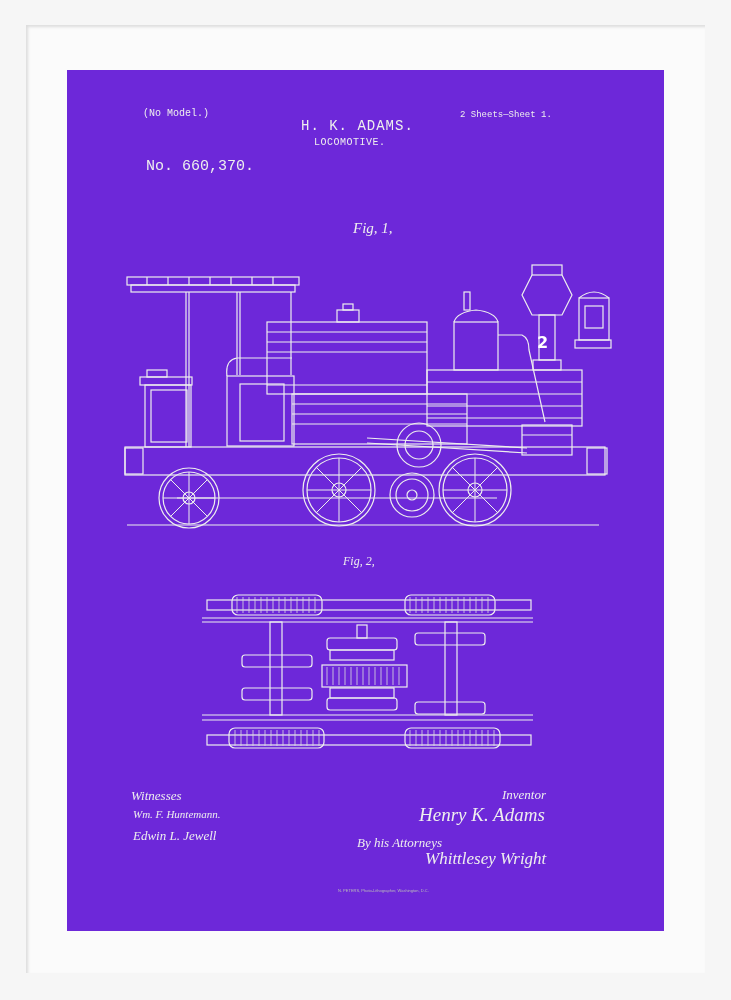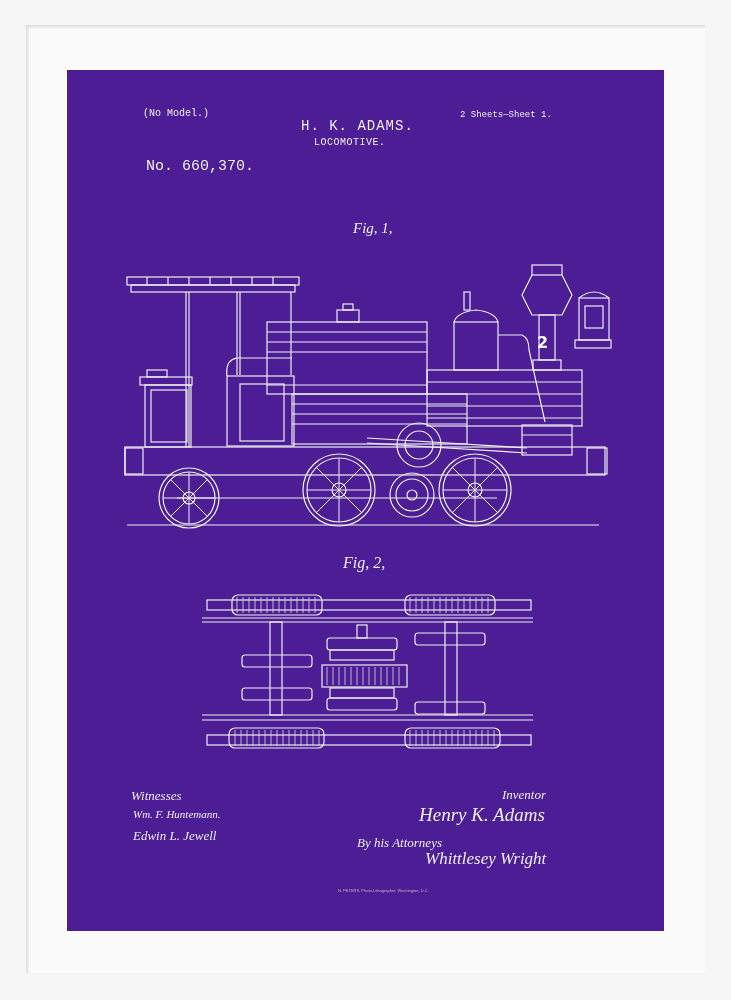--- a/index.html
+++ b/index.html
@@ -1,19 +1,19 @@
 <!DOCTYPE html>
 <html><head>
 <meta charset="utf-8">
 <style>
   html, body { margin: 0; padding: 0; }
   body { width: 731px; height: 1000px; background: #f4f4f4; position: relative; overflow: hidden; font-family: "DejaVu Serif", serif; }
   .frame-outer { position: absolute; left: 0; top: 0; width: 731px; height: 1000px; background: #f6f6f6; }
   .frame-inner { position: absolute; left: 26px; top: 25px; width: 679px; height: 948px; background: #fbfbfb; box-shadow: inset 2px 2px 3px rgba(0,0,0,0.12); }
-  .poster { position: absolute; left: 67px; top: 70px; width: 597px; height: 861px; background: #4c1d95; color: #f2f2f2; }
+  .poster { position: absolute; left: 67px; top: 70px; width: 597px; height: 861px; background: #6d28d9; color: #f2f2f2; }
   .t { position: absolute; white-space: nowrap; color: #eee; }
   .serif { font-family: Liberation Mono, monospace; }
   .mono { font-family: "Liberation Mono", monospace; }
   .script { font-family: Liberation Serif, serif; font-style: italic; }
   svg { position: absolute; left: 0; top: 0; }
 </style>
 </head>
 <body>
 
 <div class="frame-outer"></div>
@@ -21,21 +21,21 @@
 
 <div class="poster">
 
   <div class="t mono" style="left:76px; top:38px; font-size:10px;">(No Model.)</div>
   <div class="t serif" style="left:234px; top:48px; font-size:14px; letter-spacing:1px;">H. K. ADAMS.</div>
   <div class="t serif" style="left:247px; top:67px; font-size:10px; letter-spacing:0.5px;">LOCOMOTIVE.</div>
   <div class="t mono" style="left:393px; top:40px; font-size:9px;text-align:center;">2 Sheets—Sheet 1.</div>
   <div class="t serif" style="left:79px; top:88px; font-size:15px;">No. 660,370.</div>
 
   <div class="t script" style="left:286px; top:150px; font-size:15px;">Fig, 1,</div>
-  <div class="t script" style="left:276px; top:484px; font-size:16px;text-align:right;">Fig, 2,</div>
+  <div class="t script" style="left:276px; top:484px; font-size:12px;text-align:right;">Fig, 2,</div>
 
   <svg width="597" height="861">
     <g stroke="#eee" fill="none" stroke-width="1.2">
 
       <rect x="60" y="207" width="172" height="8"></rect>
       <rect x="64" y="215" width="164" height="7"></rect>
       <line x1="80" y1="207" x2="80" y2="215"></line>
         <line x1="101" y1="207" x2="101" y2="215"></line>
         <line x1="122" y1="207" x2="122" y2="215"></line>
         <line x1="143" y1="207" x2="143" y2="215"></line>

